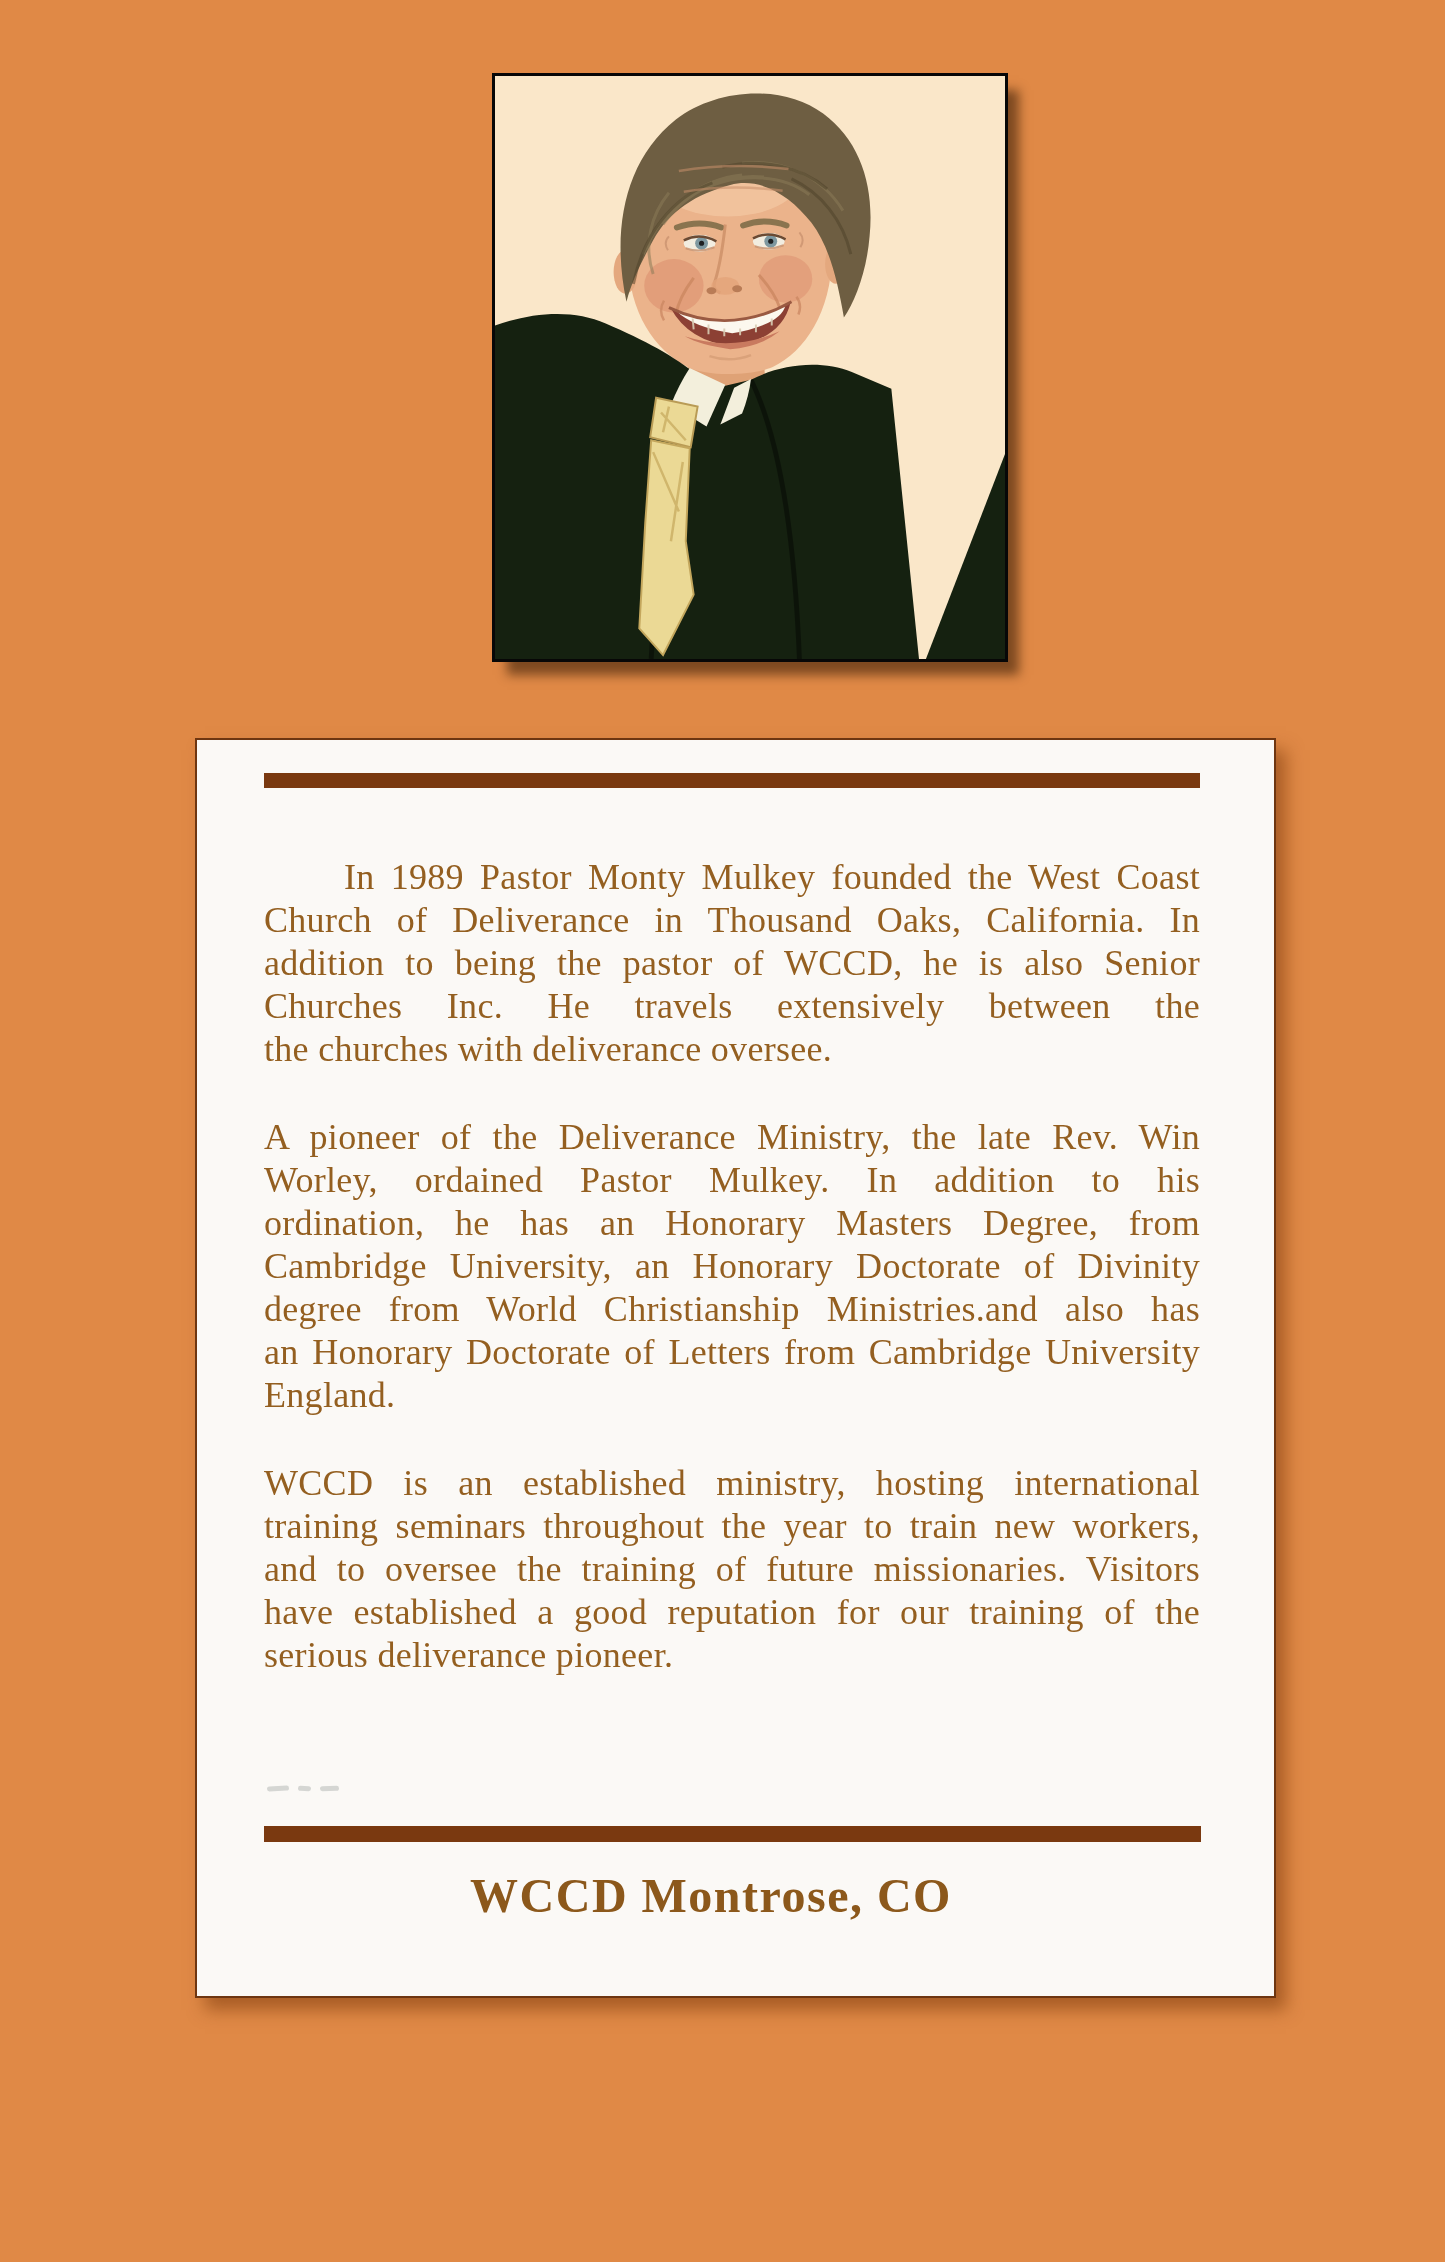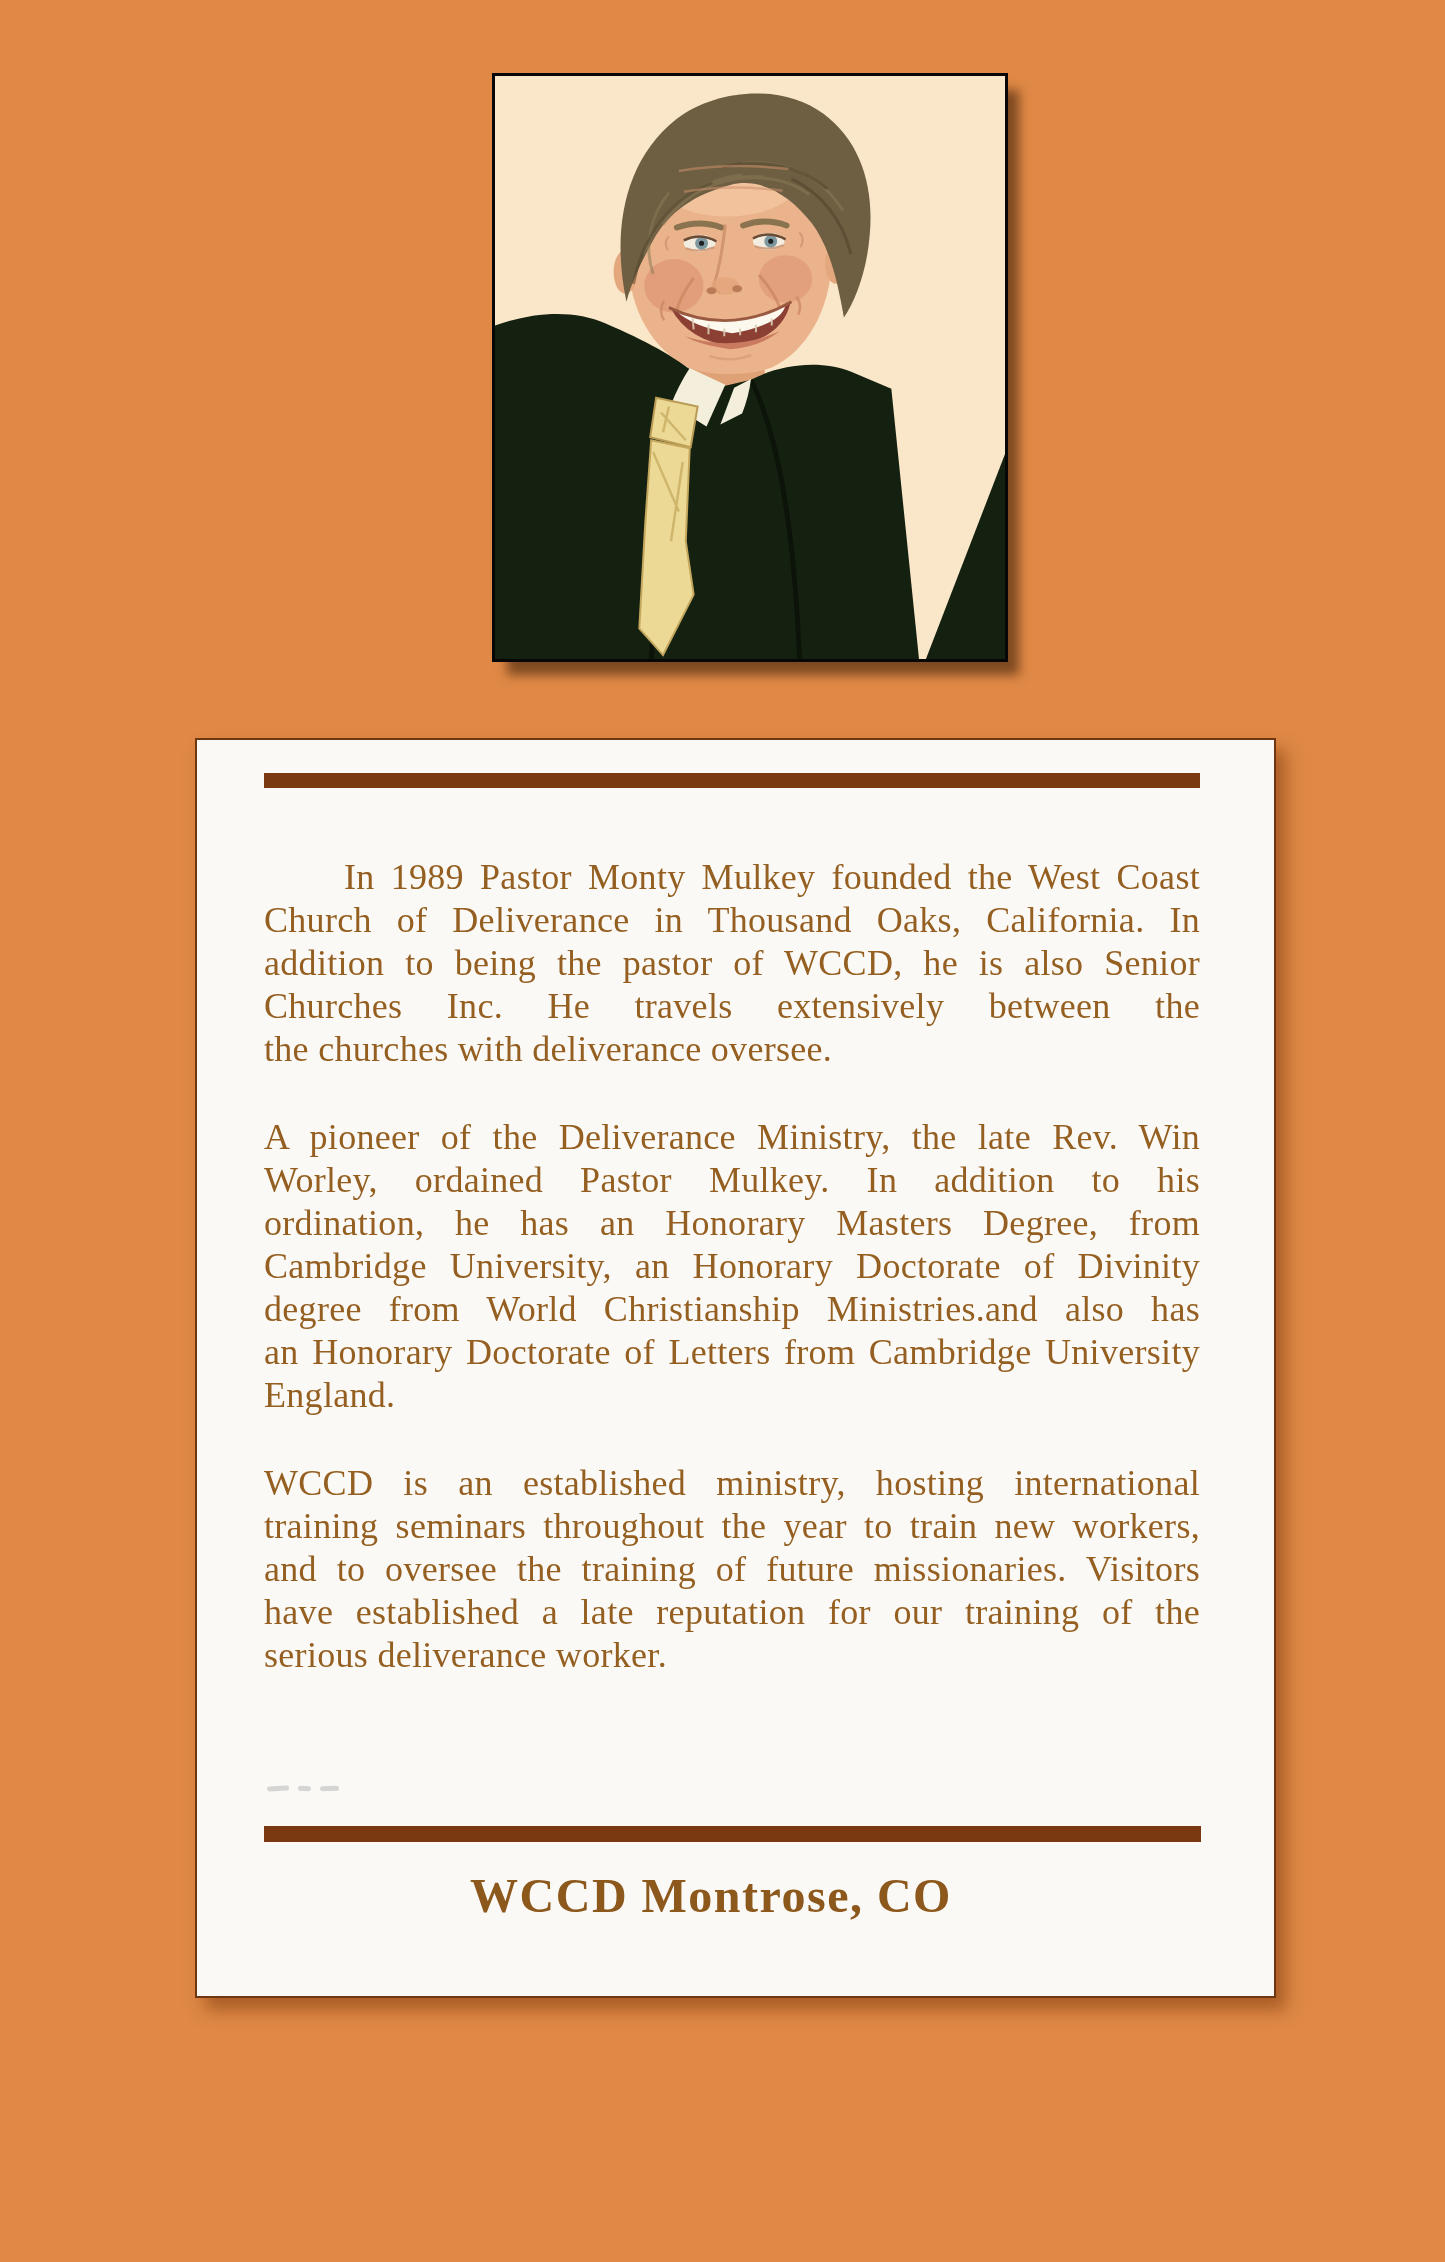--- a/index.html
+++ b/index.html
@@ -169,22 +169,22 @@
           <div class="jline">ordination, he has an Honorary Masters Degree, from</div>
           <div class="jline">Cambridge University, an Honorary Doctorate of Divinity</div>
           <div class="jline">degree from World Christianship Ministries.and also has</div>
           <div class="jline">an Honorary Doctorate of Letters from Cambridge University</div>
           <div class="jline jline-last">England.</div>
         </div>
         <div class="para">
           <div class="jline">WCCD is an established ministry, hosting international</div>
           <div class="jline">training seminars throughout the year to train new workers,</div>
           <div class="jline">and to oversee the training of future missionaries.  Visitors</div>
-          <div class="jline">have established a late reputation for our training of the</div>
-          <div class="jline jline-last">serious deliverance worker.</div>
+          <div class="jline">have established a good reputation for our training of the</div>
+          <div class="jline jline-last">serious deliverance pioneer.</div>
         </div>
       </div>
 
     <div class="ghost">
       <span></span>
       <span></span>
       <span></span>
     </div>
 
     <div class="rule rule-bottom"></div>

